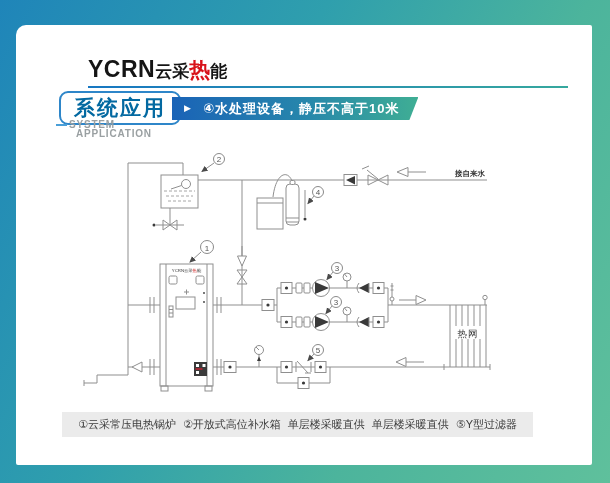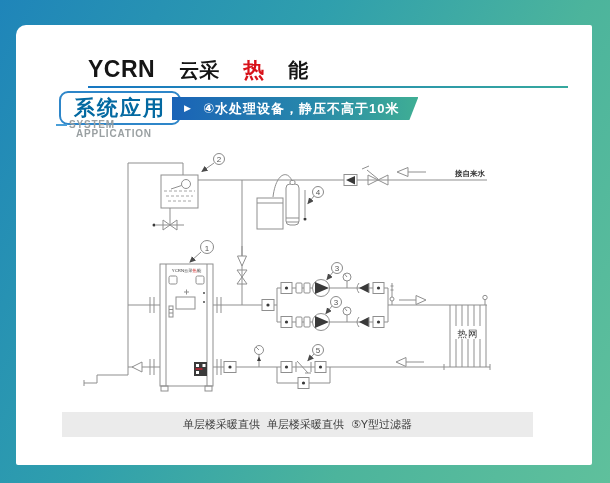--- a/index.html
+++ b/index.html
@@ -2,23 +2,23 @@
 <html><head>
 <meta charset="utf-8">
 <style>
   html,body{margin:0;padding:0;}
   .page{position:relative;width:610px;height:483px;overflow:hidden;
     background:linear-gradient(118deg,#1f85b9 0%,#2f9fad 38%,#4cb49c 68%,#5fc09c 100%);
     font-family:"Liberation Sans","DejaVu Sans",sans-serif;}
   .panel{position:absolute;left:16px;top:25px;width:576px;height:440px;background:#ffffff;
     border-radius:10px 2px 2px 2px;}
   
-  .logo{position:absolute;left:88px;top:56px;display:flex;align-items:baseline;white-space:nowrap;gap:24px;}
+  .logo{position:absolute;left:88px;top:56px;display:flex;align-items:baseline;white-space:nowrap;}
   .logo-en{font-size:23px;font-weight:900;letter-spacing:0.5px;color:#151515;}
-  .logo-cn{font-size:20px;font-weight:800;color:#151515;}
+  .logo-cn{font-size:17px;font-weight:800;color:#151515;}
   .logo-red{font-size:21px;font-weight:800;color:#d8121a;}
   .underline{position:absolute;left:88px;top:86px;width:480px;height:2px;
     background:linear-gradient(90deg,#1777c2,#36a89e);}
   
   .title-box{position:absolute;left:59px;top:91px;height:34px;box-sizing:border-box;
     border:2.5px solid #2e86c9;border-radius:9px;display:flex;align-items:center;
     padding:5px 13px;color:#0369a1;font-size:21px;font-weight:800;letter-spacing:2px;background:#fff;}
   .subtitle{position:absolute;left:56px;top:120px;font-size:10px;line-height:9px;
     color:#9aa0a2;letter-spacing:0.8px;font-weight:bold;}
   .subtitle .dash{display:inline-block;width:11px;height:2px;background:#4a9fd8;
@@ -271,17 +271,19 @@
       </g>
     </g>
     <g>
       <circle class="callout" cx="318" cy="350" r="5.5"></circle>
       <text class="callout-num" x="318" y="353">5</text>
       <line class="pipe" x1="314" y1="354" x2="308" y2="360.5" marker-end="url(#ah)"></line>
     </g>
   </svg>
 
   <div class="legend">
+    <span>①云采常压电热锅炉</span>
+    <span>②开放式高位补水箱</span>
     <span>单层楼采暖直供</span>
     <span>单层楼采暖直供</span>
     <span>⑤Y型过滤器</span>
   </div>
 </div>
 
 </body></html>

